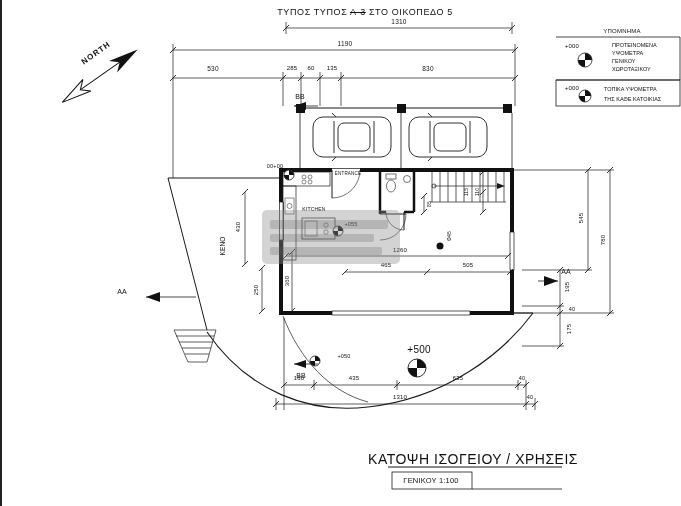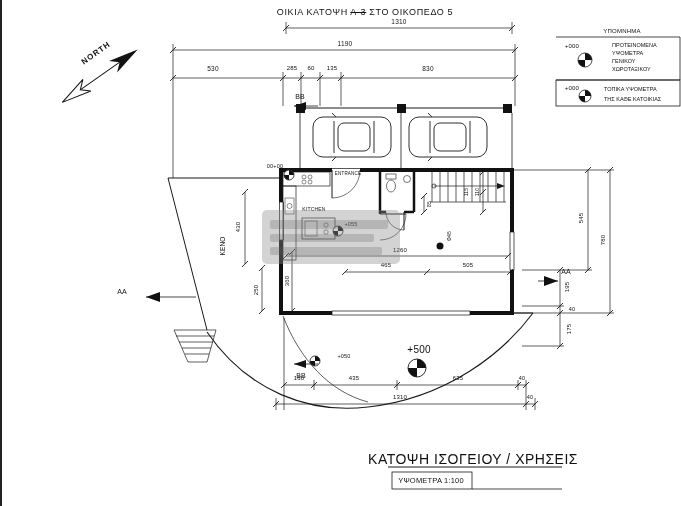--- a/index.html
+++ b/index.html
@@ -288,21 +288,21 @@
     </g>
 
     <g stroke="#1a1a1a" fill="none">
       <line x1="388" y1="467" x2="562" y2="467" stroke-width="1"></line>
       <rect x="392" y="472" width="80" height="17" stroke-width="0.8"></rect>
       <line x1="472" y1="489" x2="562" y2="489" stroke-width="0.8"></line>
     </g>
   </svg>
 
   <div class="lbl fs9" style="left:365px;top:12px;letter-spacing:.6px">
-    <span>ΟΙΚΙΑ ΚΑΤΟΨΗ</span>
+    <span>ΤΥΠΟΣ ΤΥΠΟΣ</span>
     <span class="strike">Α-3</span>
     <span>ΣΤΟ ΟΙΚΟΠΕΔΟ 5</span>
   </div>
 
   <div class="lbl rotN fs8" style="left:96px;top:53px">NORTH</div>
 
   <div class="lbl fs6" style="left:622px;top:31px">ΥΠΟΜΝΗΜΑ</div>
   <div class="lbl fs6" style="left:572px;top:46px">+000</div>
   <div class="lblL fs55" style="left:612px;top:45px">ΠΡΟΤΕΙΝΟΜΕΝΑ</div>
   <div class="lblL fs55" style="left:612px;top:53px">ΥΨΟΜΕΤΡΑ</div>
@@ -352,21 +352,21 @@
   <div class="lbl fs5" style="left:314px;top:209px">KITCHEN</div>
   <div class="lbl fs45" style="left:348px;top:173px">ENTRANCE</div>
   <div class="lbl rot fs65" style="left:222px;top:246px">ΚΕΝΟ</div>
 
   <div class="lbl fs7" style="left:300px;top:96px">BB</div>
   <div class="lbl fs7" style="left:301px;top:375px">BB</div>
   <div class="lbl fs7" style="left:122px;top:291px">AA</div>
   <div class="lbl fs7" style="left:566px;top:271px">AA</div>
 
   <div class="lbl fs85" style="left:473px;top:459px;letter-spacing:.5px">ΚΑΤΟΨΗ ΙΣΟΓΕΙΟΥ / ΧΡΗΣΕΙΣ</div>
-  <div class="lbl fs75" style="left:431px;top:480px">ΥΨΟΜΕΤΡΑ 1:100</div>
+  <div class="lbl fs75" style="left:431px;top:480px">ΓΕΝΙΚΟΥ 1:100</div>
 
   <div id="watermark">
     <div class="bar" style="top:10px;width:118px;height:9px"></div>
     <div class="bar" style="top:24px;width:104px;height:8px"></div>
     <div class="bar" style="top:37px;width:112px;height:8px"></div>
   </div>
 
 </div>
 
 </body></html>

